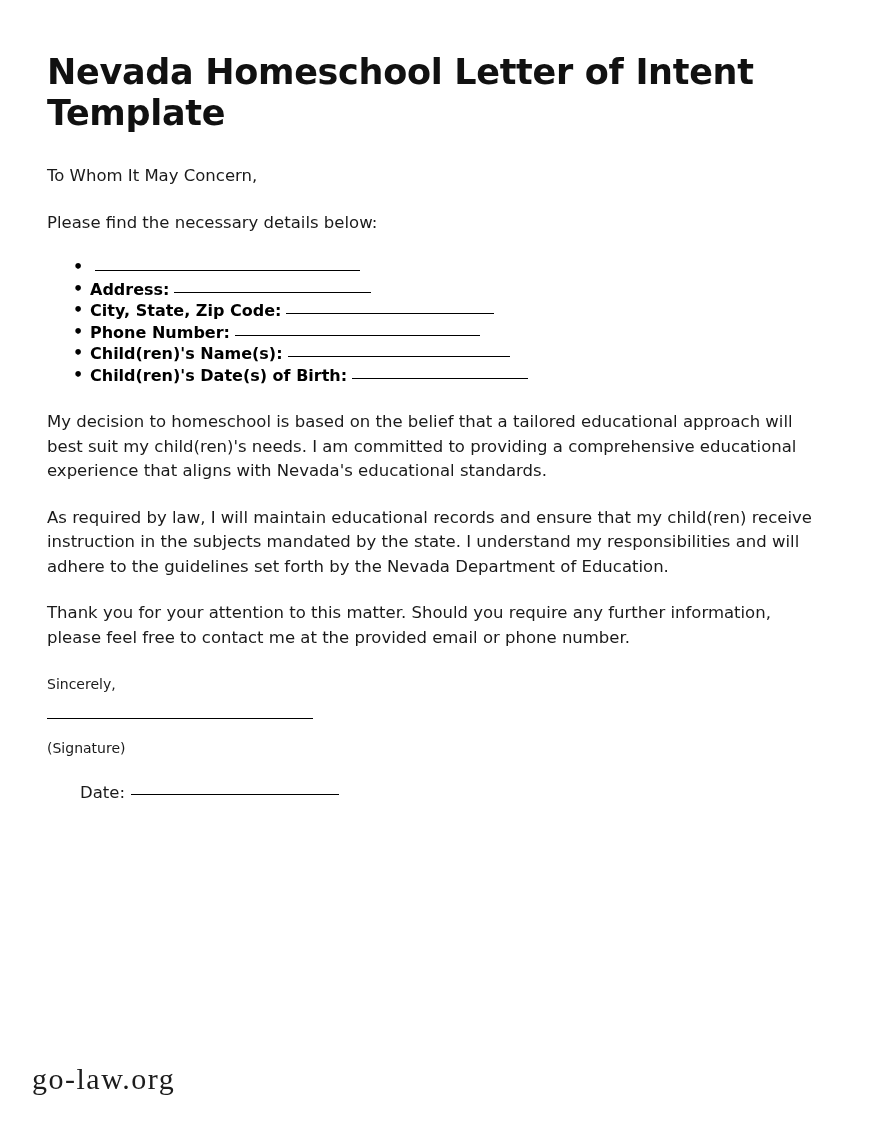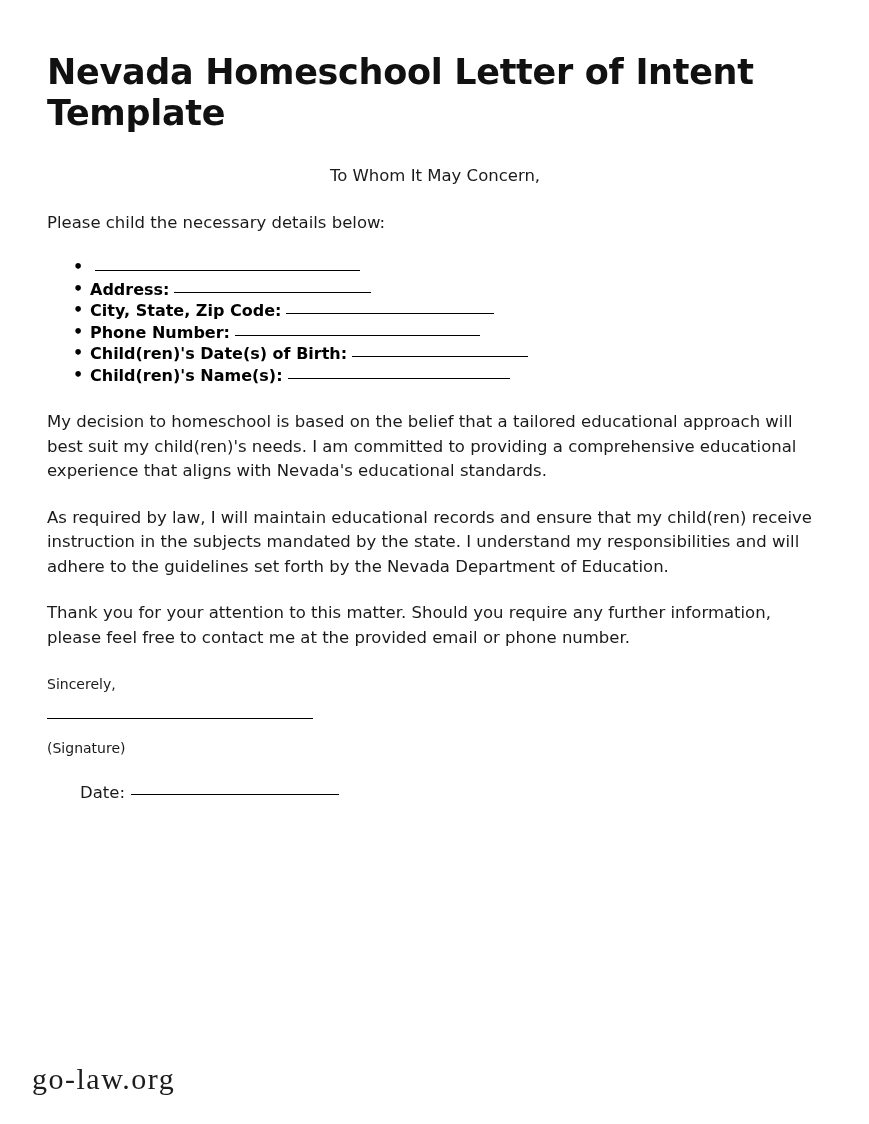--- a/index.html
+++ b/index.html
@@ -46,21 +46,20 @@
     line-height: 24.5px;
     margin: 0 0 22px 0;
     color: #1a1a1a;
     text-align: left;
   }
   p.salutation {
     font-size: 16.5px;
     line-height: 24.5px;
     margin: 0 0 22px 0;
     color: #1a1a1a;
-    text-align: center;
   }
   ul.details {
     list-style: none;
     margin: 0 0 24px 0;
     padding: 0 0 0 43px;
   }
   ul.details li {
     position: relative;
     font-size: 16px;
     line-height: 20.5px;
@@ -129,40 +128,40 @@
 <body>
 
 <div class="page">
   <div class="content">
 
     <h1 class="doc-title">Nevada Homeschool Letter of Intent Template</h1>
 
     <p class="salutation">To Whom It May Concern,</p>
 
 
-    <p class="para">Please child the necessary details below:</p>
+    <p class="para">Please find the necessary details below:</p>
 
     <ul class="details">
       <li>
         <span class="blank" style="width: 265px;"></span>
       </li>
       <li>
         <span>Address:</span><span class="blank" style="width: 197px;"></span>
       </li>
       <li>
         <span>City, State, Zip Code:</span><span class="blank" style="width: 208px;"></span>
       </li>
       <li>
         <span>Phone Number:</span><span class="blank" style="width: 245px;"></span>
       </li>
       <li>
-        <span>Child(ren)'s Date(s) of Birth:</span><span class="blank" style="width: 176px;"></span>
+        <span>Child(ren)'s Name(s):</span><span class="blank" style="width: 222px;"></span>
       </li>
       <li>
-        <span>Child(ren)'s Name(s):</span><span class="blank" style="width: 222px;"></span>
+        <span>Child(ren)'s Date(s) of Birth:</span><span class="blank" style="width: 176px;"></span>
       </li>
     </ul>
 
     <p class="para">My decision to homeschool is based on the belief that a tailored educational approach will best suit my child(ren)'s needs. I am committed to providing a comprehensive educational experience that aligns with Nevada's educational standards.</p>
 
     <p class="para">As required by law, I will maintain educational records and ensure that my child(ren) receive instruction in the subjects mandated by the state. I understand my responsibilities and will adhere to the guidelines set forth by the Nevada Department of Education.</p>
 
     <p class="para">Thank you for your attention to this matter. Should you require any further information, please feel free to contact me at the provided email or phone number.</p>
 
     <div class="sig-block">

